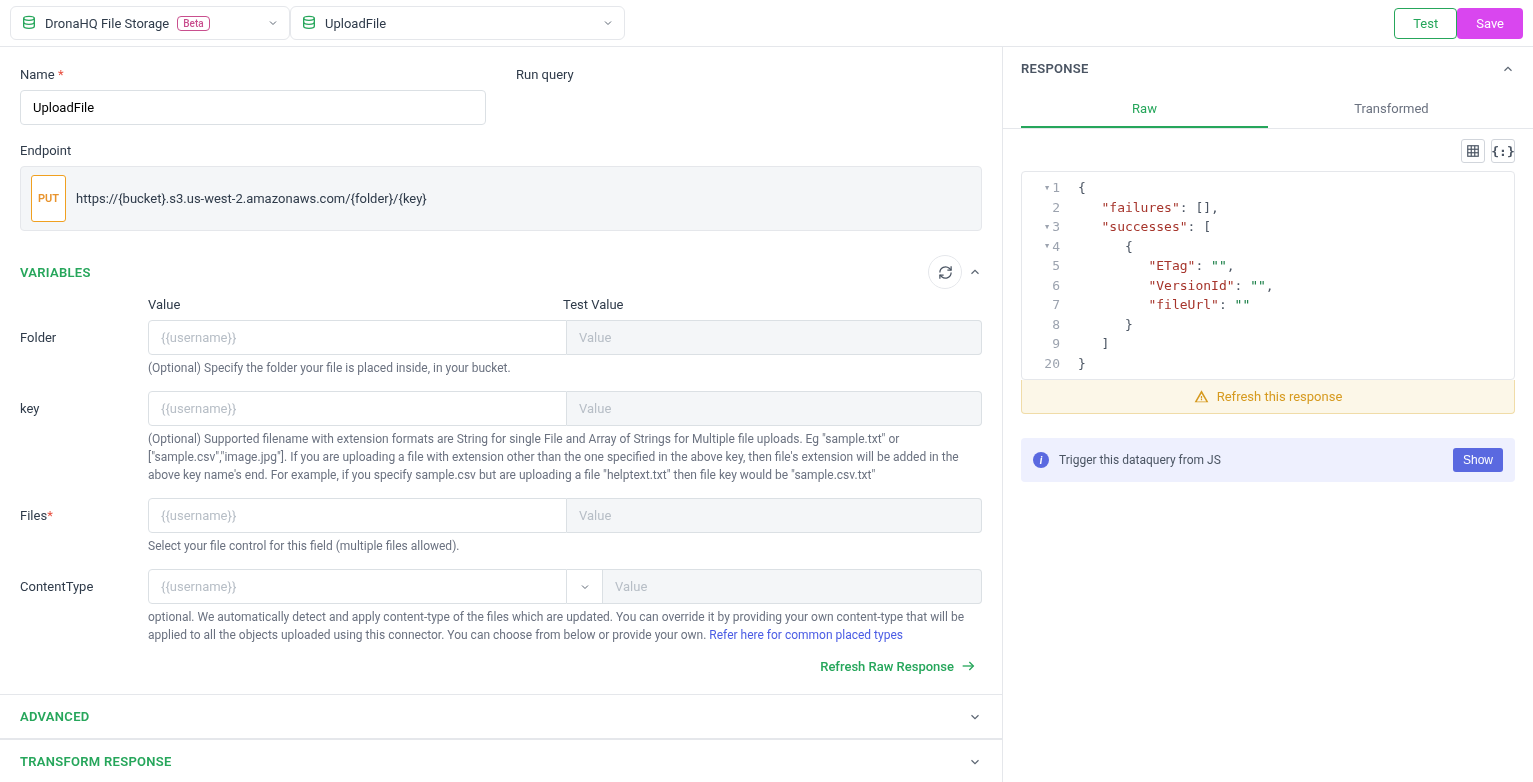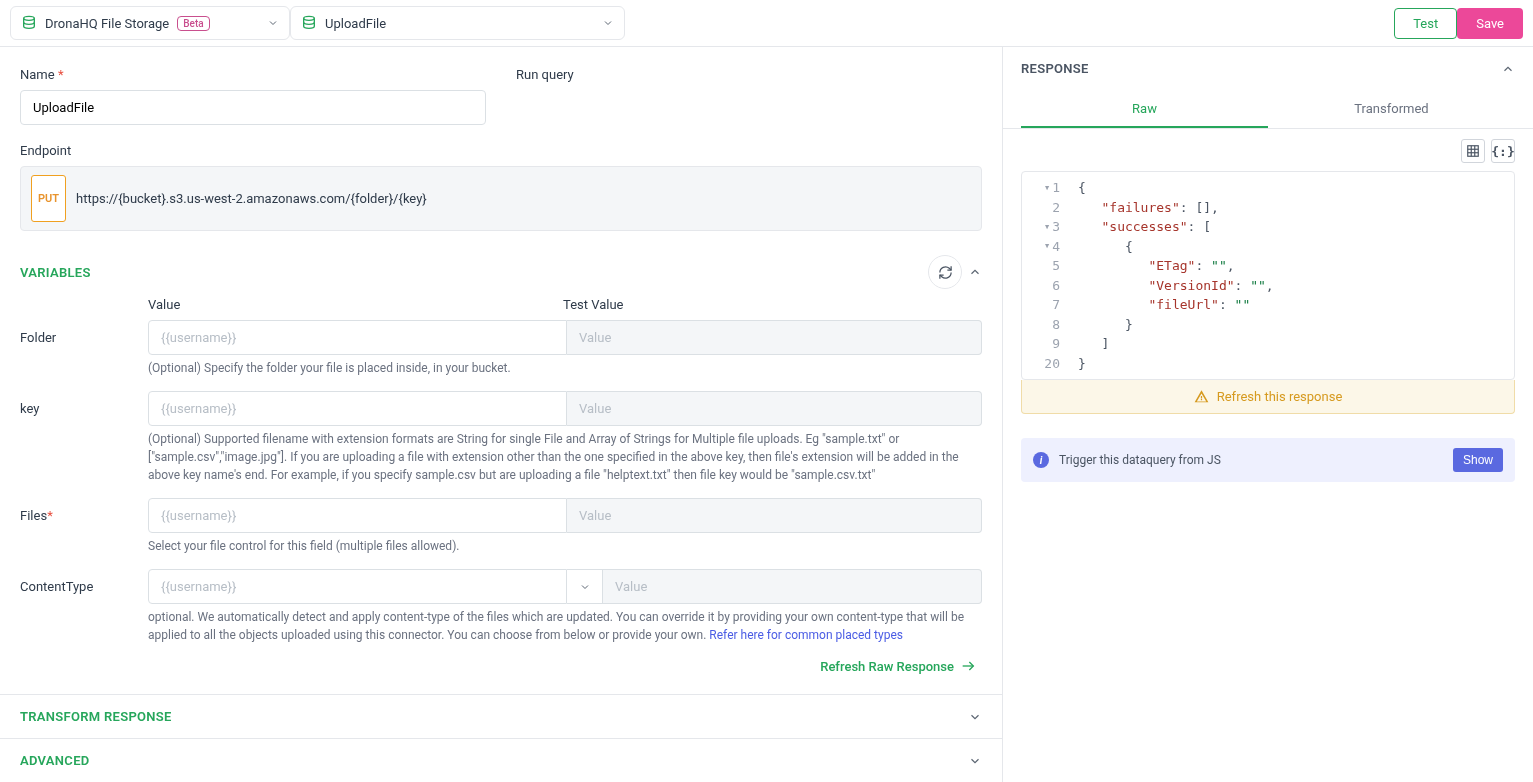--- a/index.html
+++ b/index.html
@@ -8,21 +8,21 @@
 .selector { display: flex; align-items: center; border: 1px solid #e5e7eb; border-radius: 6px; padding: 5px 10px; background: #fff; height: 34px; gap: 8px; }
 .selector .db-icon { width: 16px; height: 16px; }
 .selector-label { font-size: 13px; color: #2f3b4a; }
 .badge-beta { border: 1px solid #c94f8e; color: #c94f8e; font-size: 10px; padding: 1px 5px; border-radius: 4px; font-weight: 500; }
 .chev { margin-left: auto; }
 .selector.small { width: 280px; }
 .selector.large { width: 335px; }
 .toolbar-spacer { flex: 1; }
 .btn { border-radius: 4px; padding: 7px 18px; font-size: 13px; cursor: pointer; border: 1px solid transparent; font-family: inherit; }
 .btn-outline-green { background: #fff; border-color: #26a65b; color: #26a65b; }
-.btn-green { background: #ec4899; color: #fff; }
+.btn-green { background: #d946ef; color: #fff; }
 .main-split { display: flex; height: calc(100vh - 47px); }
 .left-pane { flex: 1; border-right: 1px solid #e5e7eb; overflow-y: auto; }
 .right-pane { width: 530px; display: flex; flex-direction: column; }
 .left-content { padding: 20px; }
 .form-row { display: flex; gap: 30px; margin-bottom: 18px; }
 .form-group { flex: 1; }
 .label { font-size: 13px; color: #2f3b4a; margin-bottom: 8px; display: block; }
 .req { color: #e74c3c; }
 .input { width: 100%; border: 1px solid #dbe0e4; border-radius: 4px; padding: 9px 12px; font-size: 13px; font-family: inherit; background: #fff; }
 .select-lk { display: flex; align-items: center; justify-content: space-between; border: 1px solid #dbe0e4; border-radius: 4px; padding: 9px 12px; font-size: 13px; background: #fff; }
@@ -199,28 +199,28 @@
             <span>Refresh Raw Response</span>
             <svg width="16" height="16" viewBox="0 0 24 24" fill="none" stroke="#26a65b" stroke-width="2">
                 <line x1="4" y1="12" x2="20" y2="12"></line>
                 <polyline points="14 6 20 12 14 18"></polyline>
               </svg>
           </span>
         </div>
       </div>
     </div>
 
-    <div class="collapse-row">
-      <span class="section-title">TRANSFORM RESPONSE</span>
+    <div class="collapse-row" style="border-bottom:1px solid #e5e7eb;">
+      <span class="section-title">ADVANCED</span>
       <svg width="14" height="14" viewBox="0 0 24 24" fill="none" stroke="#5b6572" stroke-width="2">
           <polyline points="6 9 12 15 18 9"></polyline>
         </svg>
     </div>
-    <div class="collapse-row" style="border-bottom:1px solid #e5e7eb;">
-      <span class="section-title">ADVANCED</span>
+    <div class="collapse-row">
+      <span class="section-title">TRANSFORM RESPONSE</span>
       <svg width="14" height="14" viewBox="0 0 24 24" fill="none" stroke="#5b6572" stroke-width="2">
           <polyline points="6 9 12 15 18 9"></polyline>
         </svg>
     </div>
   </div>
 
   <div class="right-pane">
     <div class="right-hd">
       <span class="right-hd-title">RESPONSE</span>
       <span>

